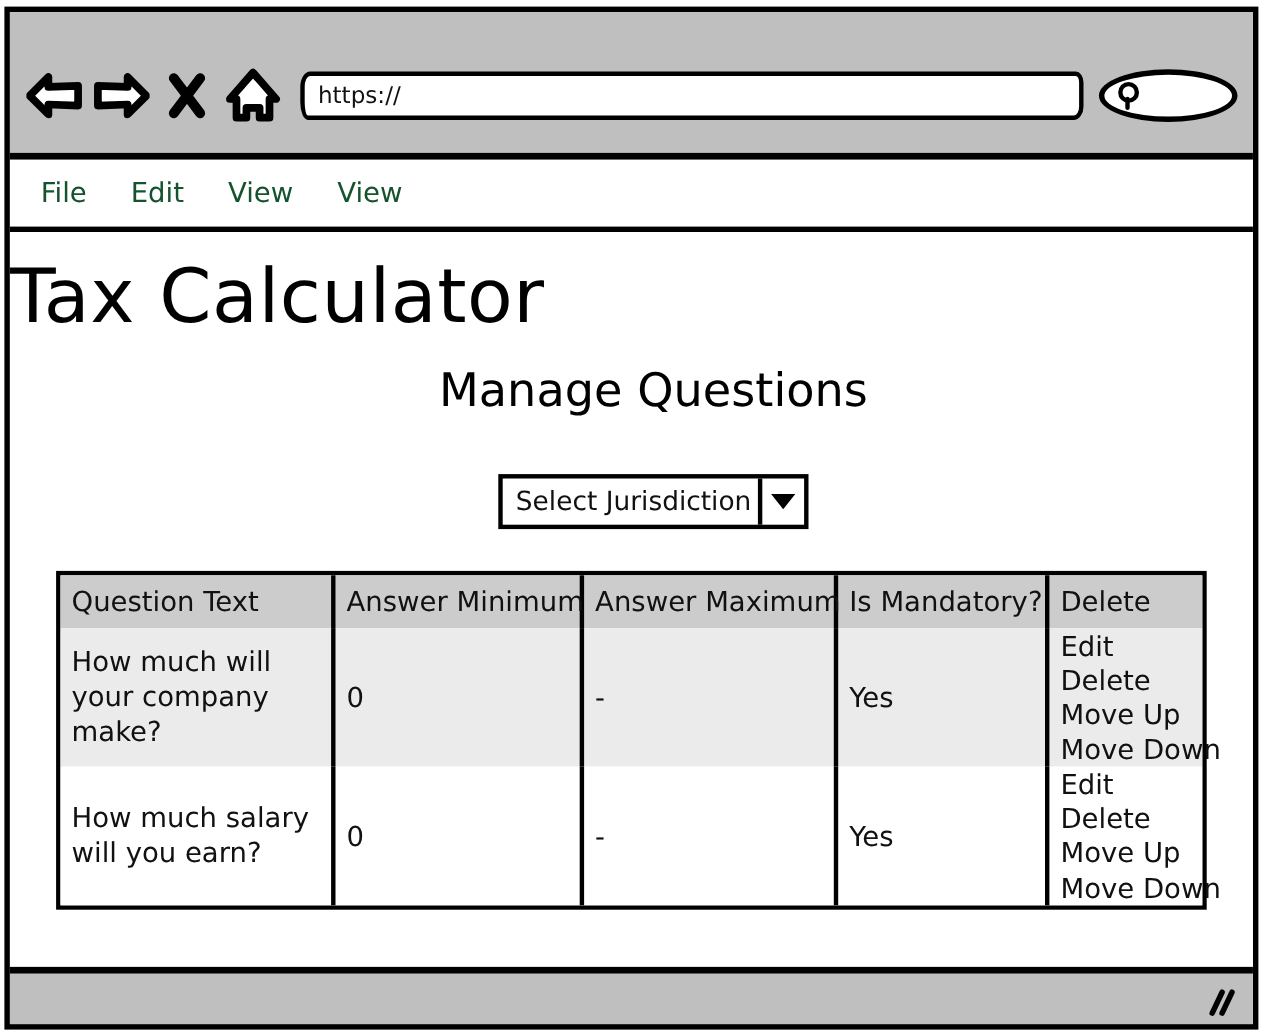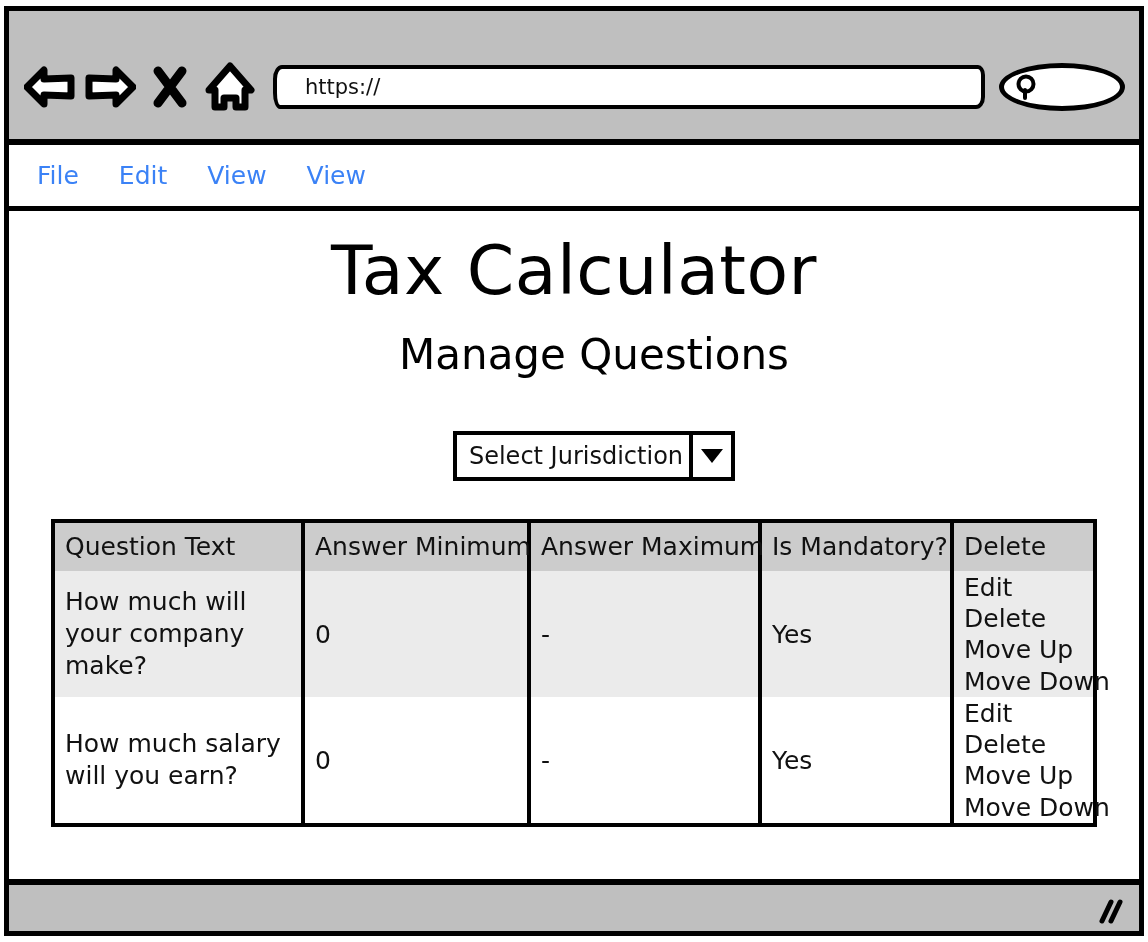--- a/index.html
+++ b/index.html
@@ -88,21 +88,21 @@
     height: 44px;
   }
   .url-bar {
     position: absolute;
     inset: 0;
     background: #ffffff;
     border: 4px solid #000000;
     border-radius: 9px 7px 9px 7px / 14px 10px 12px 16px;
     display: flex;
     align-items: center;
-    padding: 0 28px;
+    padding: 0 12px;
     box-sizing: border-box;
     font-size: 21px;
     color: #111111;
     overflow: hidden;
     text-align: right;
   }
   .url-text { white-space: nowrap; }
 
   .search-box {
     flex: 0 0 auto;
@@ -126,35 +126,34 @@
     background: #ffffff;
     border-bottom: 5px solid #000000;
     display: flex;
     align-items: center;
     padding-left: 28px;
     gap: 40px;
     box-sizing: border-box;
   }
   .menu-item {
     font-size: 25px;
-    color: #3b82f6;
+    color: #14532d;
     cursor: pointer;
     user-select: none;
   }
 
   
   .content {
     flex: 1 1 auto;
     background: #ffffff;
     position: relative;
     overflow: hidden;
   }
 
   .page-title {
-    text-align: center;
     font-size: 68px;
     font-weight: 400;
     color: #000000;
     margin: 24px 0 0 0;
     letter-spacing: 0.5px;
     line-height: 1.05;
   }
 
   .subtitle-row {
     display: flex;

